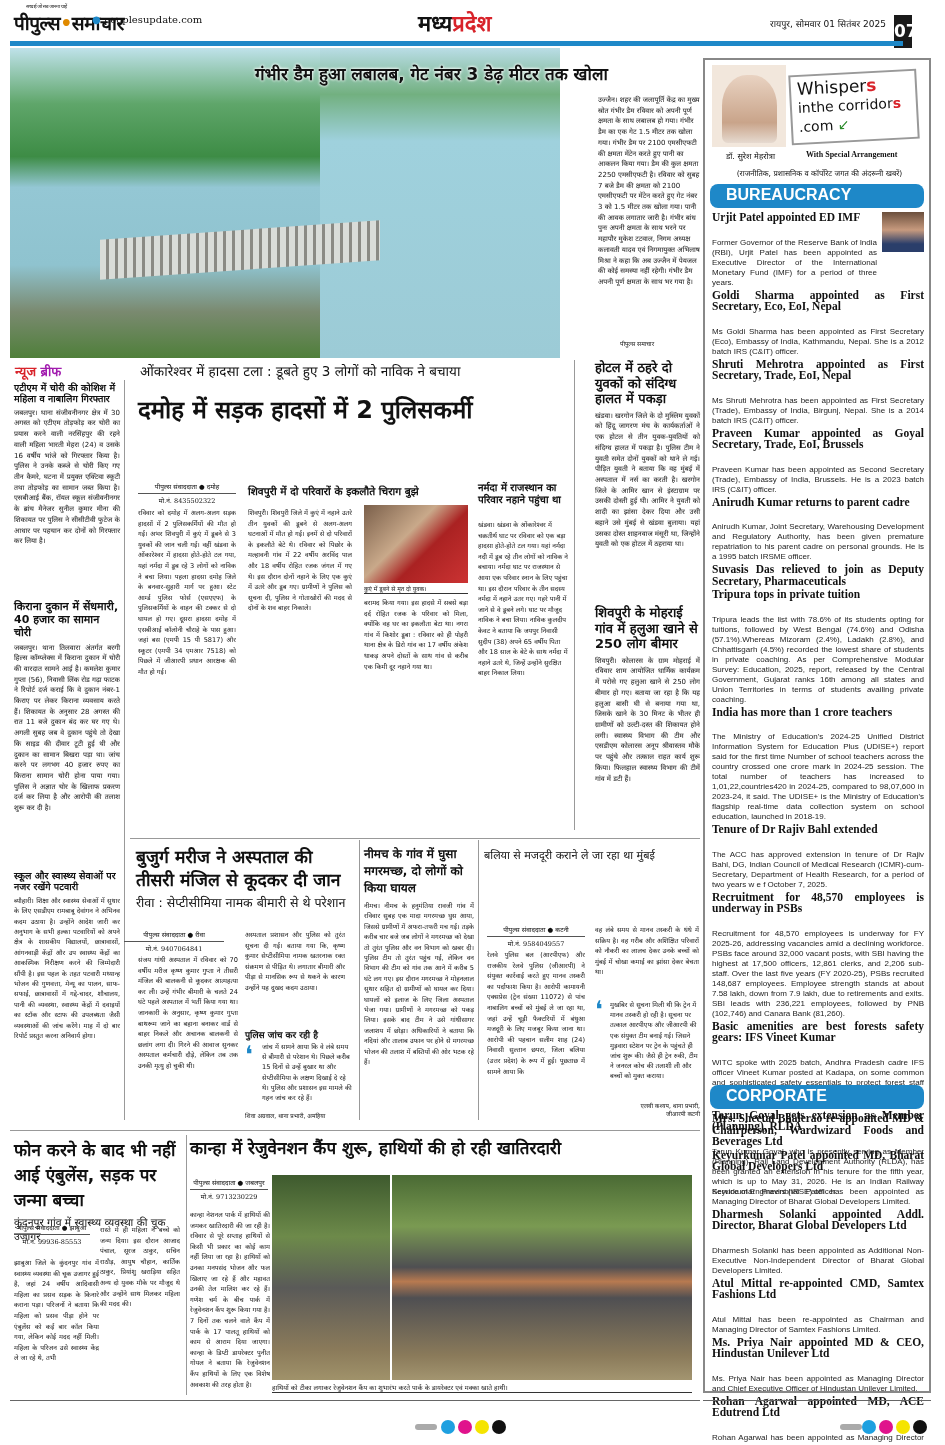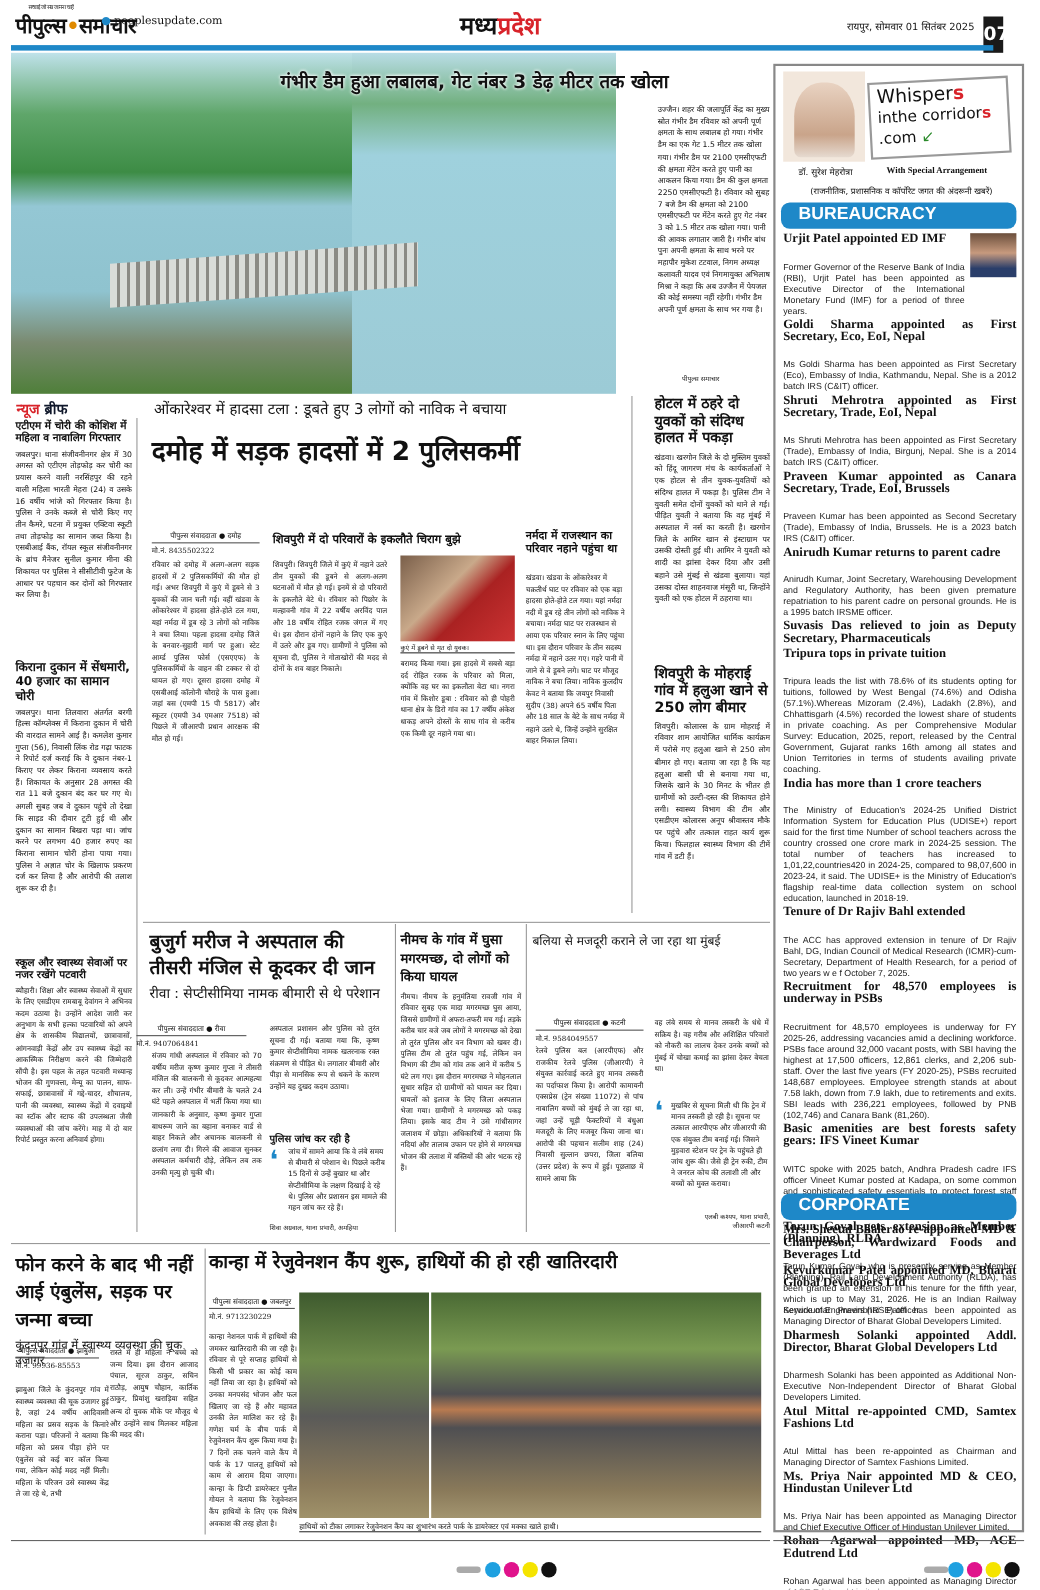--- a/index.html
+++ b/index.html
@@ -17,28 +17,28 @@
 .bar{left:10px;top:41px;width:893px;height:5px;background:#1e88c8}
 .hero{left:10px;top:48px;width:310px;height:310px;background:linear-gradient(180deg,#bfe2ea 0%,#5fa66a 18%,#3d8c45 35%,#94c7d4 45%,#8fc3cf 70%,#7a8a70 85%,#4f7f3a 100%)}
 .hero2{left:320px;top:48px;width:240px;height:310px;background:linear-gradient(180deg,#b9dde6 0%,#72b080 15%,#9fd1dd 30%,#9ccbd6 100%)}
 .dam{left:100px;top:230px;width:280px;height:40px;background:repeating-linear-gradient(90deg,#d9dcd8 0 6px,#8a8a84 6px 9px);transform:skewY(-4deg)}
 .hero-title{left:255px;top:62px;font-size:17px;font-weight:bold;color:#111;text-shadow:0 0 3px #fff,0 0 3px #fff}
 .dam-text{left:598px;top:95px;width:102px;font-size:7.3px;line-height:11.8px}
 .credit{left:620px;top:340px;font-size:6px}
 .col{font-size:7px;line-height:10.7px;text-align:justify}
 h3{font-weight:bold;line-height:1.2}
 .nb-title{left:15px;top:362px;font-size:13px;font-weight:bold;color:#d8232a}
-.nb-title .b{color:#0f172a}
+.nb-title .b{color:#a21caf}
 .vline{background:#999;width:1px}
 .hline{background:#999;height:1px}
 .kicker{left:140px;top:362px;font-size:13.5px}
 .big1{left:138px;top:392px;font-size:24px;font-weight:bold;line-height:37px;width:440px}
 .big1 .red{color:#d8232a}
 .byline{font-size:6.5px;text-align:center;border-bottom:1px solid #555;padding-bottom:2px}
-.mob{font-size:6.5px;font-family:"DejaVu Serif",serif;padding-top:2px}
+.mob{font-size:6.5px;text-align:center;font-family:"DejaVu Serif",serif;padding-top:2px}
 .photo{background:linear-gradient(135deg,#7a5f4a,#c9a98a 40%,#a22 60%,#c33)}
 .ele{background:linear-gradient(180deg,#3e5a2e 0%,#6d8a4a 30%,#5a5a58 55%,#8a7a5a 85%,#a0926a 100%)}
 .wbox{left:703px;top:58px;width:228px;height:1335px;border:2px solid #888}
 .wpic{left:712px;top:65px;width:212px;height:82px;background:linear-gradient(90deg,#f2e7dc 0 35%,#fff 35%)}
 .wsign{left:790px;top:72px;width:128px;height:70px;border:2px solid #999;background:#fff;transform:rotate(-3deg);font-family:"DejaVu Sans",sans-serif;font-size:17px;line-height:19px;padding:3px 6px}
 .wsign .r{color:#d8232a;font-weight:bold}
 .cat{left:710px;width:214px;height:24px;background:#1e88c8;color:#fff;font-weight:bold;font-size:16px;border-radius:8px;padding:2px 0 0 16px;font-family:"Liberation Sans",sans-serif}
 .rc h4{font-family:"Liberation Serif",serif;font-weight:bold;font-size:11.5px;line-height:11.5px;text-align:justify;margin-top:2px}
 .rc p{font-family:Liberation Sans, sans-serif;font-size:8px;line-height:10px;text-align:justify;margin-top:14px;color:#222}
 .cmyk{top:1420px;width:14px;height:14px;border-radius:50%}
@@ -192,21 +192,21 @@
     </div>
   <div>
       <h4>Goldi Sharma appointed as First Secretary, Eco, EoI, Nepal</h4>
       <p>Ms Goldi Sharma has been appointed as First Secretary (Eco), Embassy of India, Kathmandu, Nepal. She is a 2012 batch IRS (C&amp;IT) officer.</p>
     </div>
   <div>
       <h4>Shruti Mehrotra appointed as First Secretary, Trade, EoI, Nepal</h4>
       <p>Ms Shruti Mehrotra has been appointed as First Secretary (Trade), Embassy of India, Birgunj, Nepal. She is a 2014 batch IRS (C&amp;IT) officer.</p>
     </div>
   <div>
-      <h4>Praveen Kumar appointed as Canara Secretary, Trade, EoI, Brussels</h4>
+      <h4>Praveen Kumar appointed as Goyal Secretary, Trade, EoI, Brussels</h4>
       <p>Praveen Kumar has been appointed as Second Secretary (Trade), Embassy of India, Brussels. He is a 2023 batch IRS (C&amp;IT) officer.</p>
     </div>
   <div>
       <h4>Anirudh Kumar returns to parent cadre</h4>
       <p>Anirudh Kumar, Joint Secretary, Warehousing Development and Regulatory Authority, has been given premature repatriation to his parent cadre on personal grounds. He is a 1995 batch IRSME officer.</p>
     </div>
   <div>
       <h4>Suvasis Das relieved to join as Deputy Secretary, Pharmaceuticals</h4>
     </div>
   <div>

